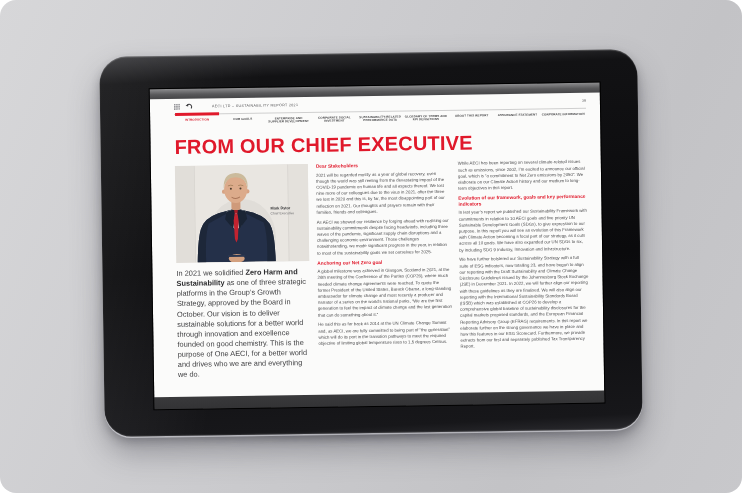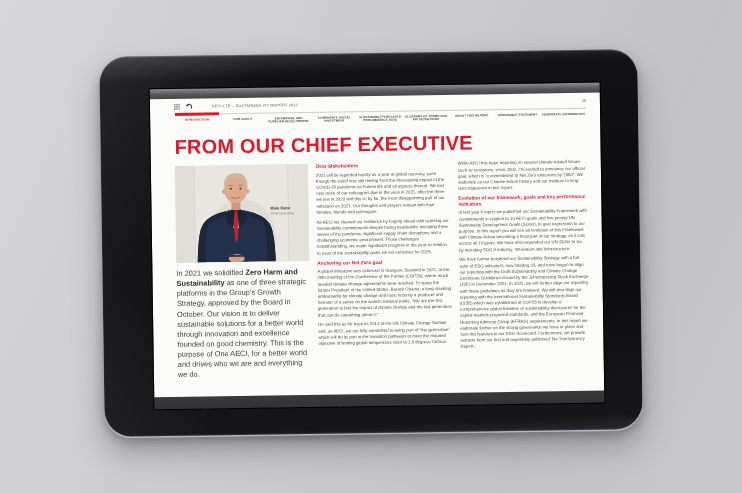--- a/index.html
+++ b/index.html
@@ -1,18 +1,18 @@
 <!DOCTYPE html>
 <html><head>
 <meta charset="utf-8">
 <style>
   * { margin:0; padding:0; box-sizing:border-box; }
   html,body { width:742px; height:493px; overflow:hidden; font-family:"Liberation Sans", sans-serif; }
   .scene { position:relative; width:742px; height:493px;
-    background:linear-gradient(115deg,#d7d7d9 0%,#cccccf 40%,#c3c3c6 75%,#c8c8cb 100%); }
+    background:linear-gradient(115deg,#d7d7d9 0%,#cccccf 40%,#c3c3c6 75%,#c8c8cb 100%);border-radius:16px; }
   .tablet-shadow { position:absolute; left:108px; top:416px; width:530px; height:26px;
     background:radial-gradient(ellipse at 50% 40%, rgba(45,45,52,0.48), rgba(45,45,52,0) 72%);
     transform:rotate(-0.85deg); filter:blur(3px); }
   .tablet { position:absolute; left:102px; top:53px; width:538px; height:380px; border-radius:27px;
     background:linear-gradient(178deg,#39393c 0%,#121214 7%,#0a0a0c 55%,#17171a 96%,#2a2a2e 100%);
     transform:rotate(-0.85deg);
     box-shadow:0 1.5px 0 rgba(235,235,240,0.55), 0 16px 30px rgba(70,70,78,0.42), 0 5px 10px rgba(40,40,46,0.30);
   }
   .tablet::before { content:""; position:absolute; inset:0; border-radius:27px; pointer-events:none;
     background:linear-gradient(100deg, rgba(255,255,255,0.08) 0%, rgba(255,255,255,0) 28%);

